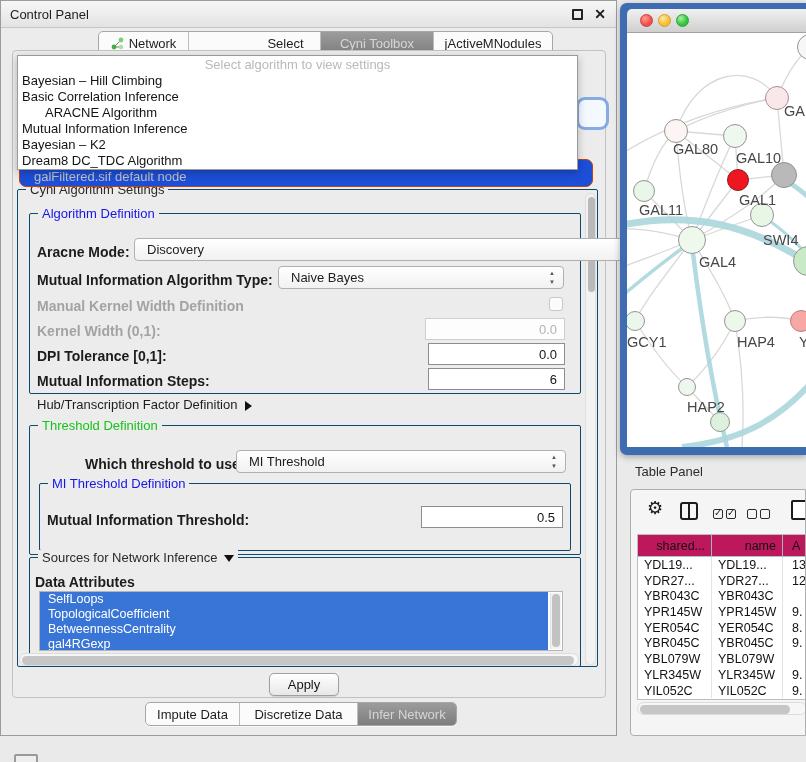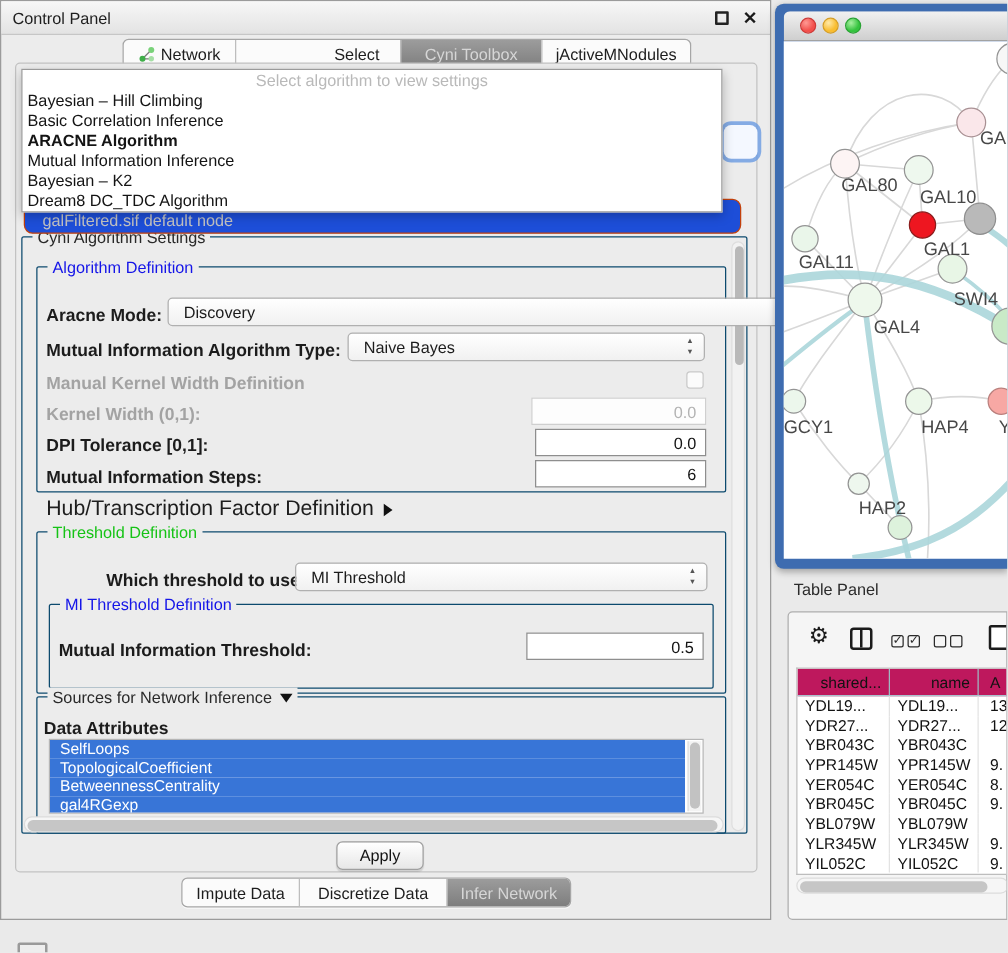--- a/index.html
+++ b/index.html
@@ -26,21 +26,21 @@
 
   
   .content-panel { position:absolute; left:11px; top:49px; width:594px; height:648px;
     border:1px solid #c2c2c2; border-radius:4px; background:#ececec; }
 
   
   .popup { position:absolute; left:16px; top:54px; width:561px; height:115px; background:#fff;
     border:1px solid #9a9a9a; box-shadow:0 3px 8px rgba(0,0,0,.25); z-index:30; }
   .popup-hint { height:17px; text-align:center; color:#b9b9b9; font-size:13px; line-height:17px; }
   .popup-item { height:16px; line-height:16px; font-size:13px; color:#141414; padding-left:4px; cursor:pointer; }
-  .popup-item.bold { font-weight:bold; }
+  .popup-item.bold { font-weight:normal;margin-left:23px; }
 
   
   .combo-fragment { position:absolute; left:578px; top:99px; width:27px; height:27px; border-radius:6px;
     background:#f4f8ff; box-shadow:0 0 0 3px rgba(98,150,226,.75); z-index:3; }
   .combo-sliver { position:absolute; left:18px; top:158px; width:574px; height:28px; border:1px solid #c2410c;
     border-radius:7px; background:#1d4ed8; z-index:2; overflow:hidden; }
   .combo-sliver span { position:absolute; left:14px; top:9px; font-size:13px; color:#c2c2c2; }
 
   
   .fieldset { position:absolute; border:1px solid #0c4a6e; border-radius:2px; }
@@ -195,21 +195,21 @@
     </div>
     <span class="lbl dis" style="left:36px; top:297px;">Manual Kernel Width Definition</span>
     <div class="checkbox" style="left:548px; top:296px;"></div>
     <span class="lbl dis" style="left:36px; top:322px;">Kernel Width (0,1):</span>
     <div class="tfield dis" style="left:424px; top:317px; width:140px;">0.0</div>
     <span class="lbl" style="left:36px; top:347px;">DPI Tolerance [0,1]:</span>
     <div class="tfield" style="left:427px; top:342px; width:137px;">0.0</div>
     <span class="lbl" style="left:36px; top:372px;">Mutual Information Steps:</span>
     <div class="tfield" style="left:427px; top:367px; width:137px;">6</div>
 
-    <span class="lbl plain" style="left:36px; top:396px; font-size:17px;">
+    <span class="lbl plain" style="left:36px; top:396px; font-size:13px;">
       <span>Hub/Transcription Factor Definition</span><span class="tri right"></span>
     </span>
 
     <div class="fieldset" style="left:28px; top:424px; width:552px; height:130px;">
       <span class="legend green">Threshold Definition</span>
     </div>
     <span class="lbl" style="left:84px; top:455px;">Which threshold to use:</span>
     <div class="combo" style="left:235px; top:449px; width:330px;">
       <span class="val">MI Threshold</span>
       <span class="arrows">▲<br>▼</span>

